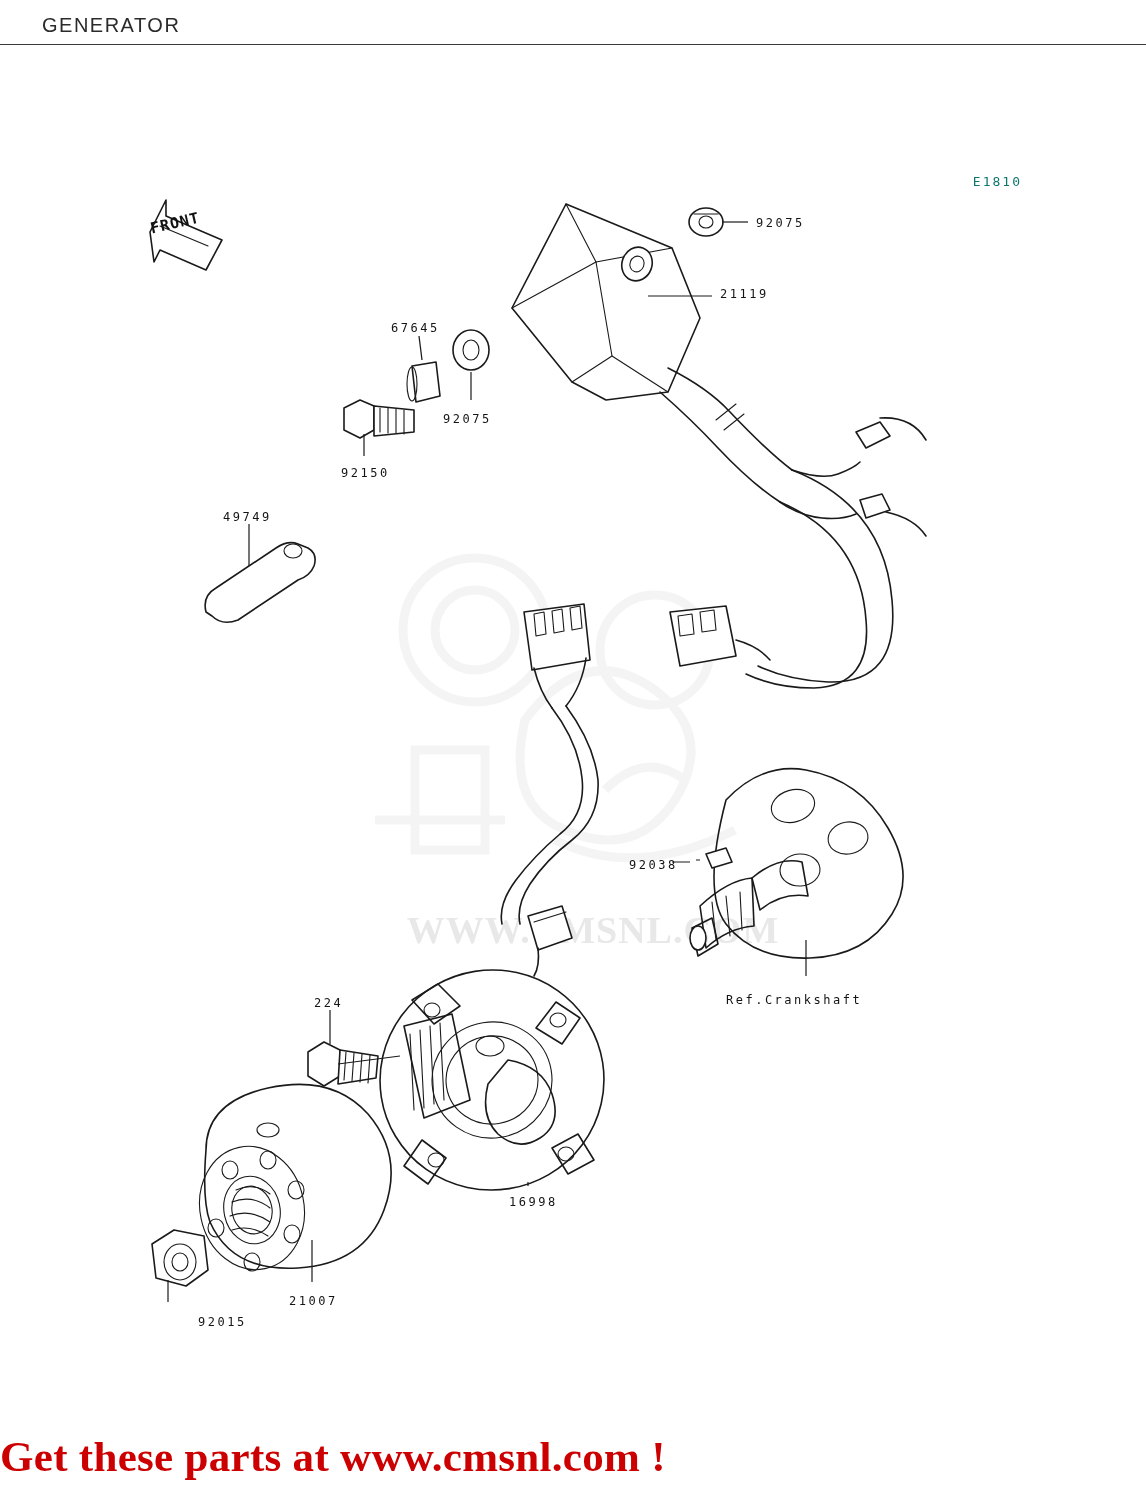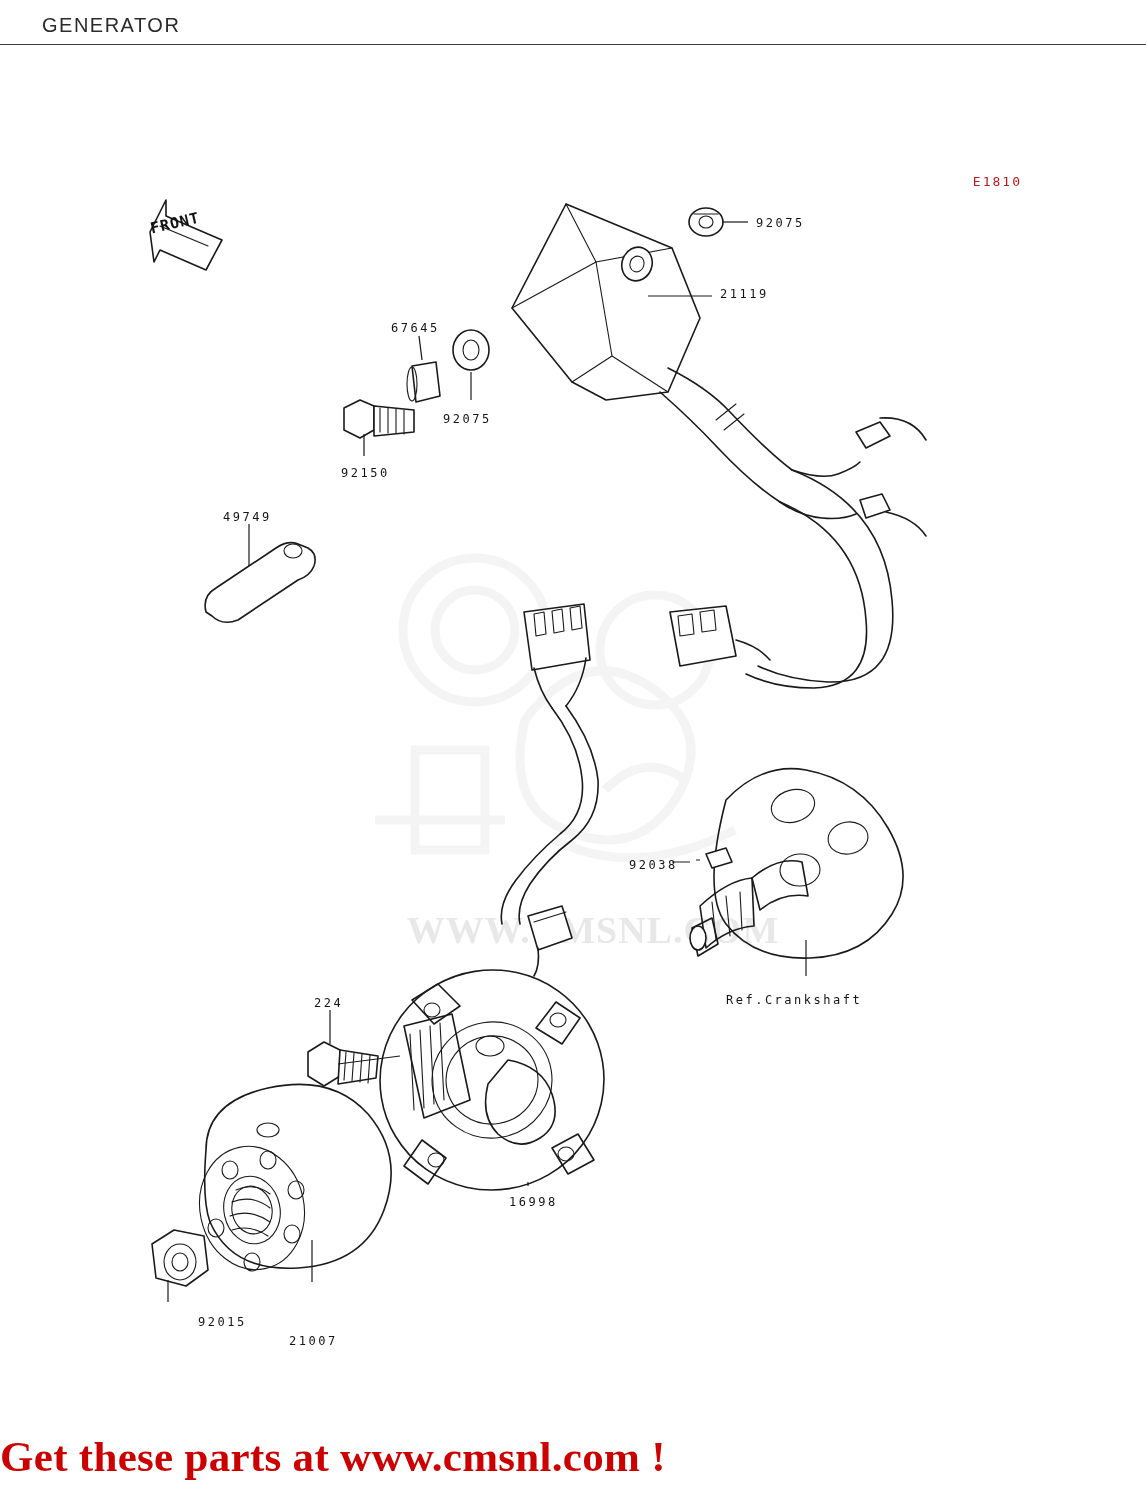--- a/index.html
+++ b/index.html
@@ -36,21 +36,21 @@
     width: 1146px;
     height: 1px;
     background: #3a3a3a;
   }
   .code-ref {
     position: absolute;
     right: 124px;
     top: 174px;
     font-size: 13px;
     letter-spacing: 2px;
-    color: #b91c1c;
+    color: #0f766e;
   }
   .label {
     position: absolute;
     font-family: "DejaVu Sans Mono", monospace;
     font-size: 12px;
     letter-spacing: 2.5px;
     color: #141414;
     white-space: nowrap;
   }
   .footer {
@@ -297,17 +297,17 @@
   <div class="label" style="left:756px; top:216px;">92075</div>
   <div class="label" style="left:720px; top:287px;">21119</div>
   <div class="label" style="left:391px; top:321px;">67645</div>
   <div class="label" style="left:443px; top:412px;">92075</div>
   <div class="label" style="left:341px; top:466px;">92150</div>
   <div class="label" style="left:223px; top:510px;">49749</div>
   <div class="label" style="left:629px; top:858px;">92038</div>
   <div class="label" style="left:726px; top:993px;">Ref.Crankshaft</div>
   <div class="label" style="left:314px; top:996px;">224</div>
   <div class="label" style="left:509px; top:1195px;">16998</div>
-  <div class="label" style="left:289px; top:1294px;margin-top:40px;">21007</div>
+  <div class="label" style="left:289px; top:1294px;">21007</div>
   <div class="label" style="left:150px; top:1315px;margin-left:48px;">92015</div>
 
   <div class="footer">Get these parts at www.cmsnl.com !</div>
 </div>
 
 </body></html>

